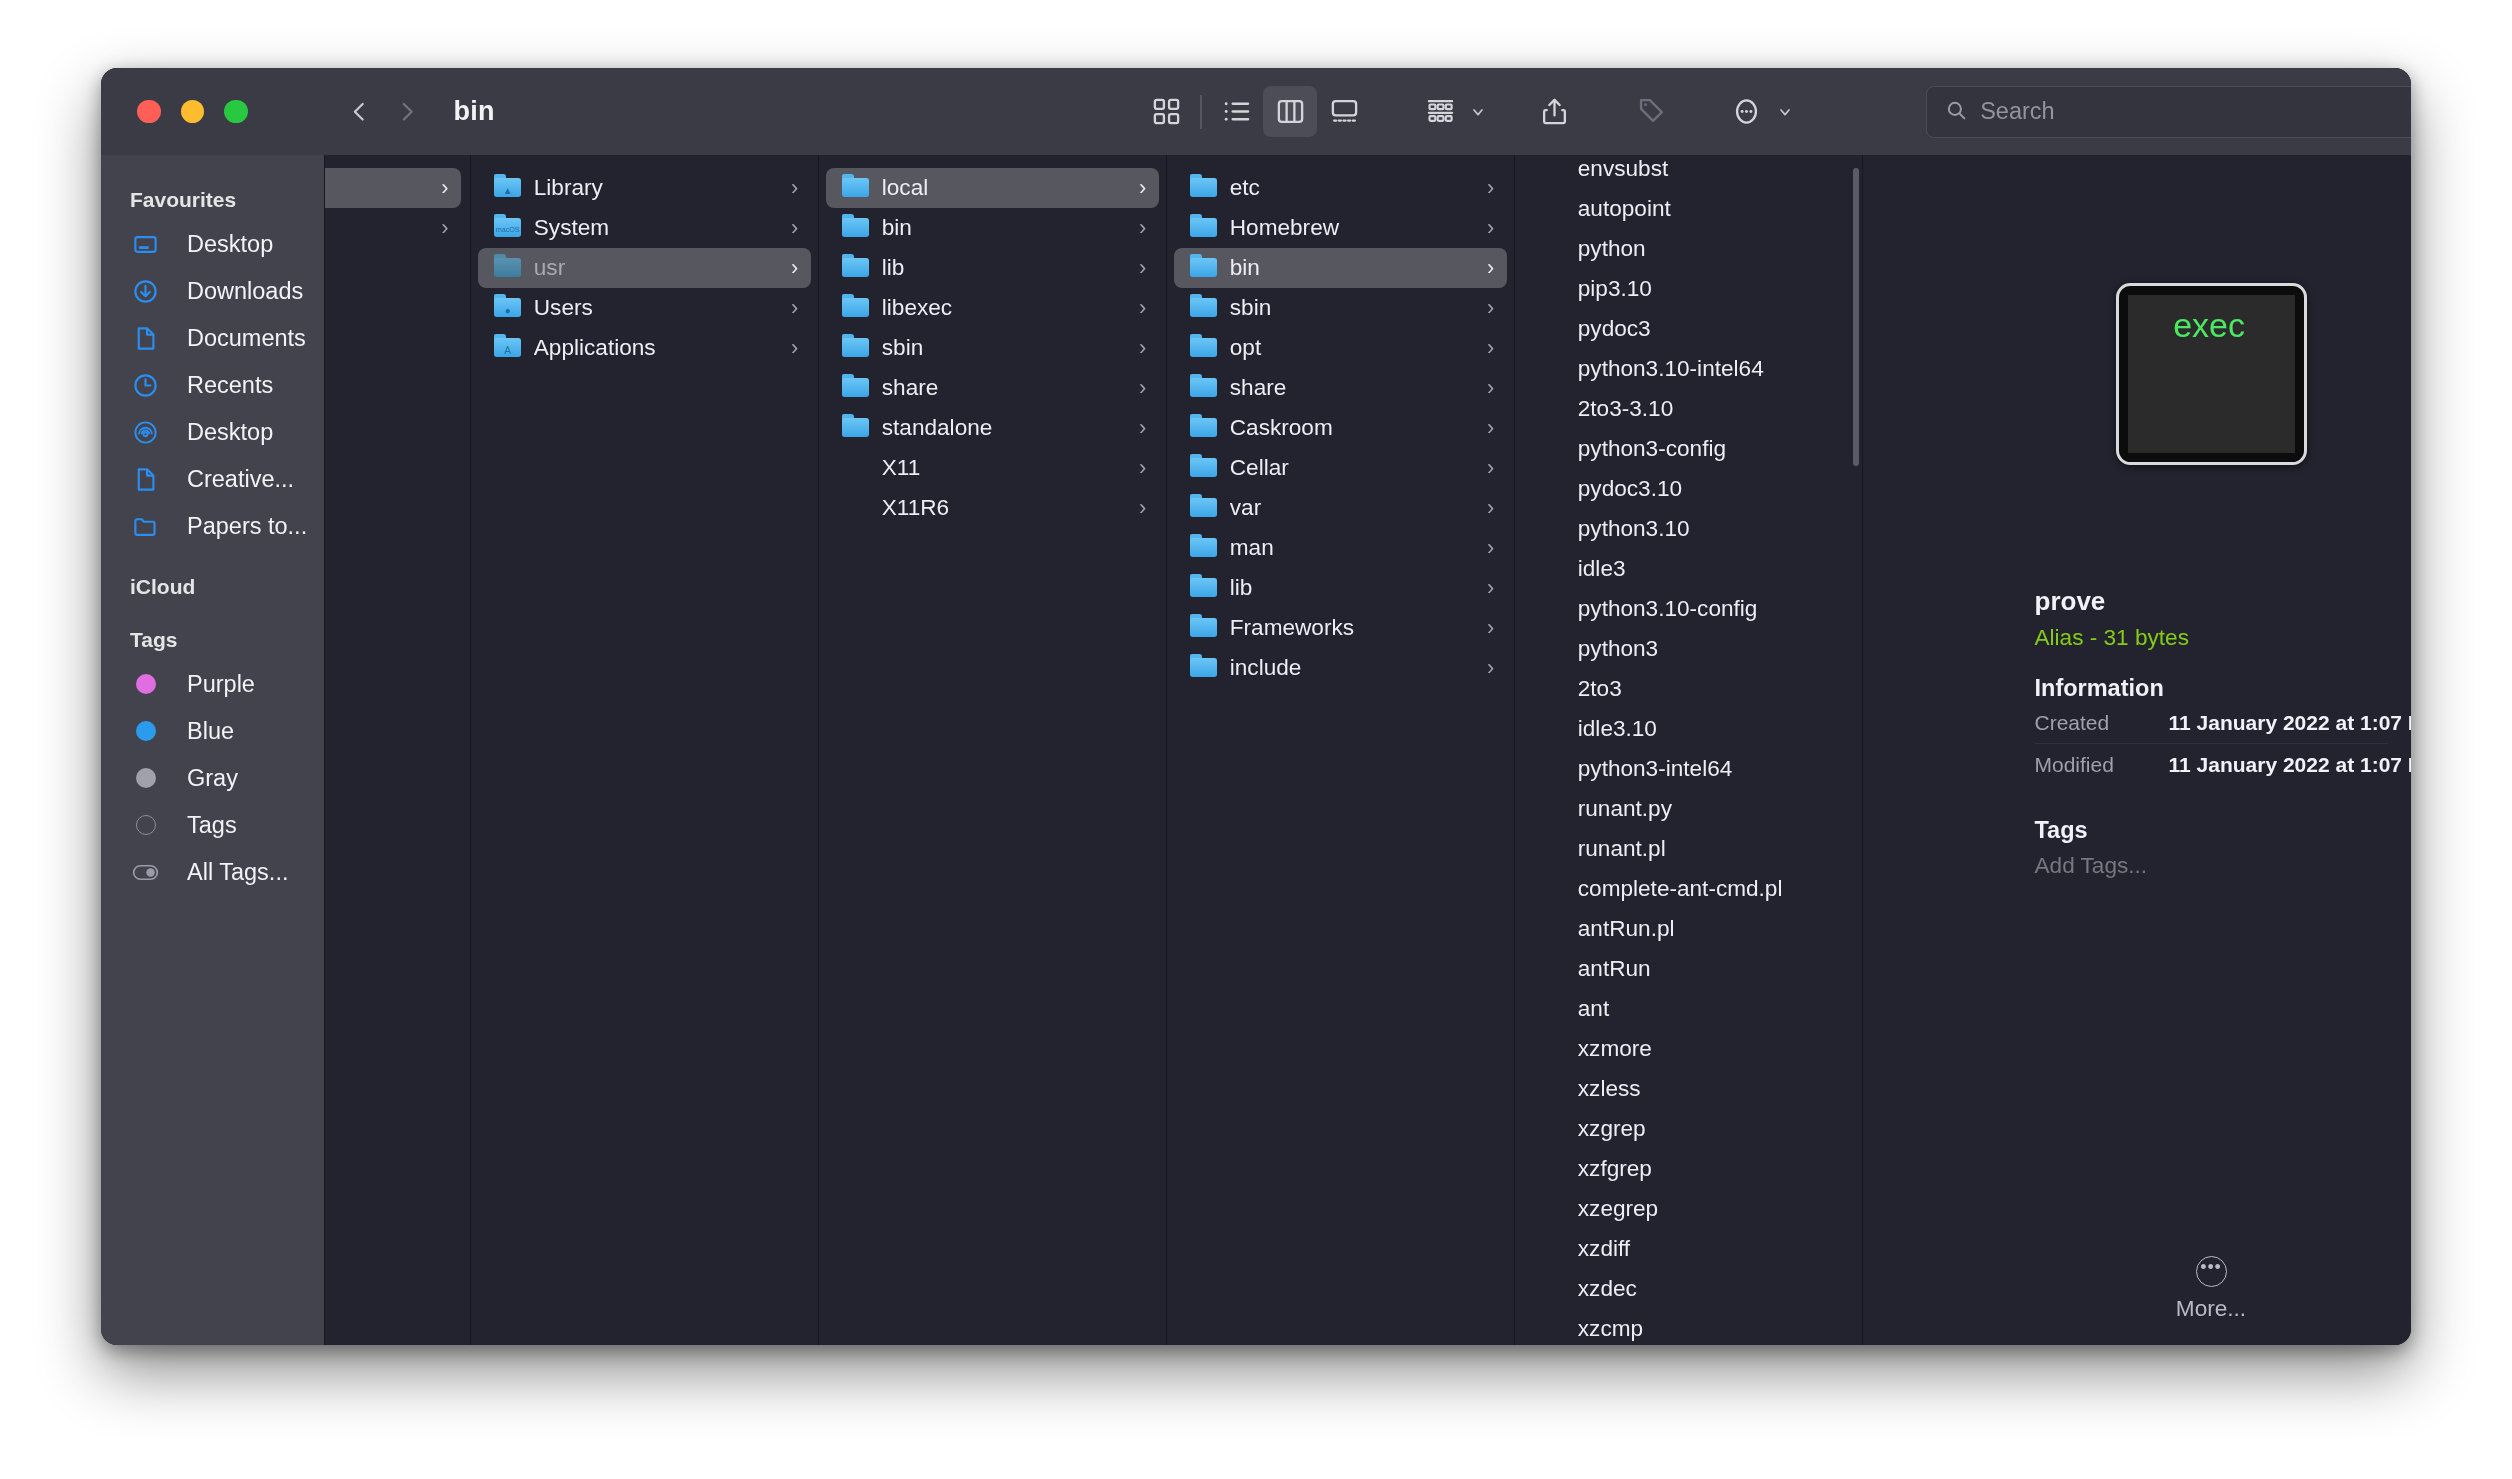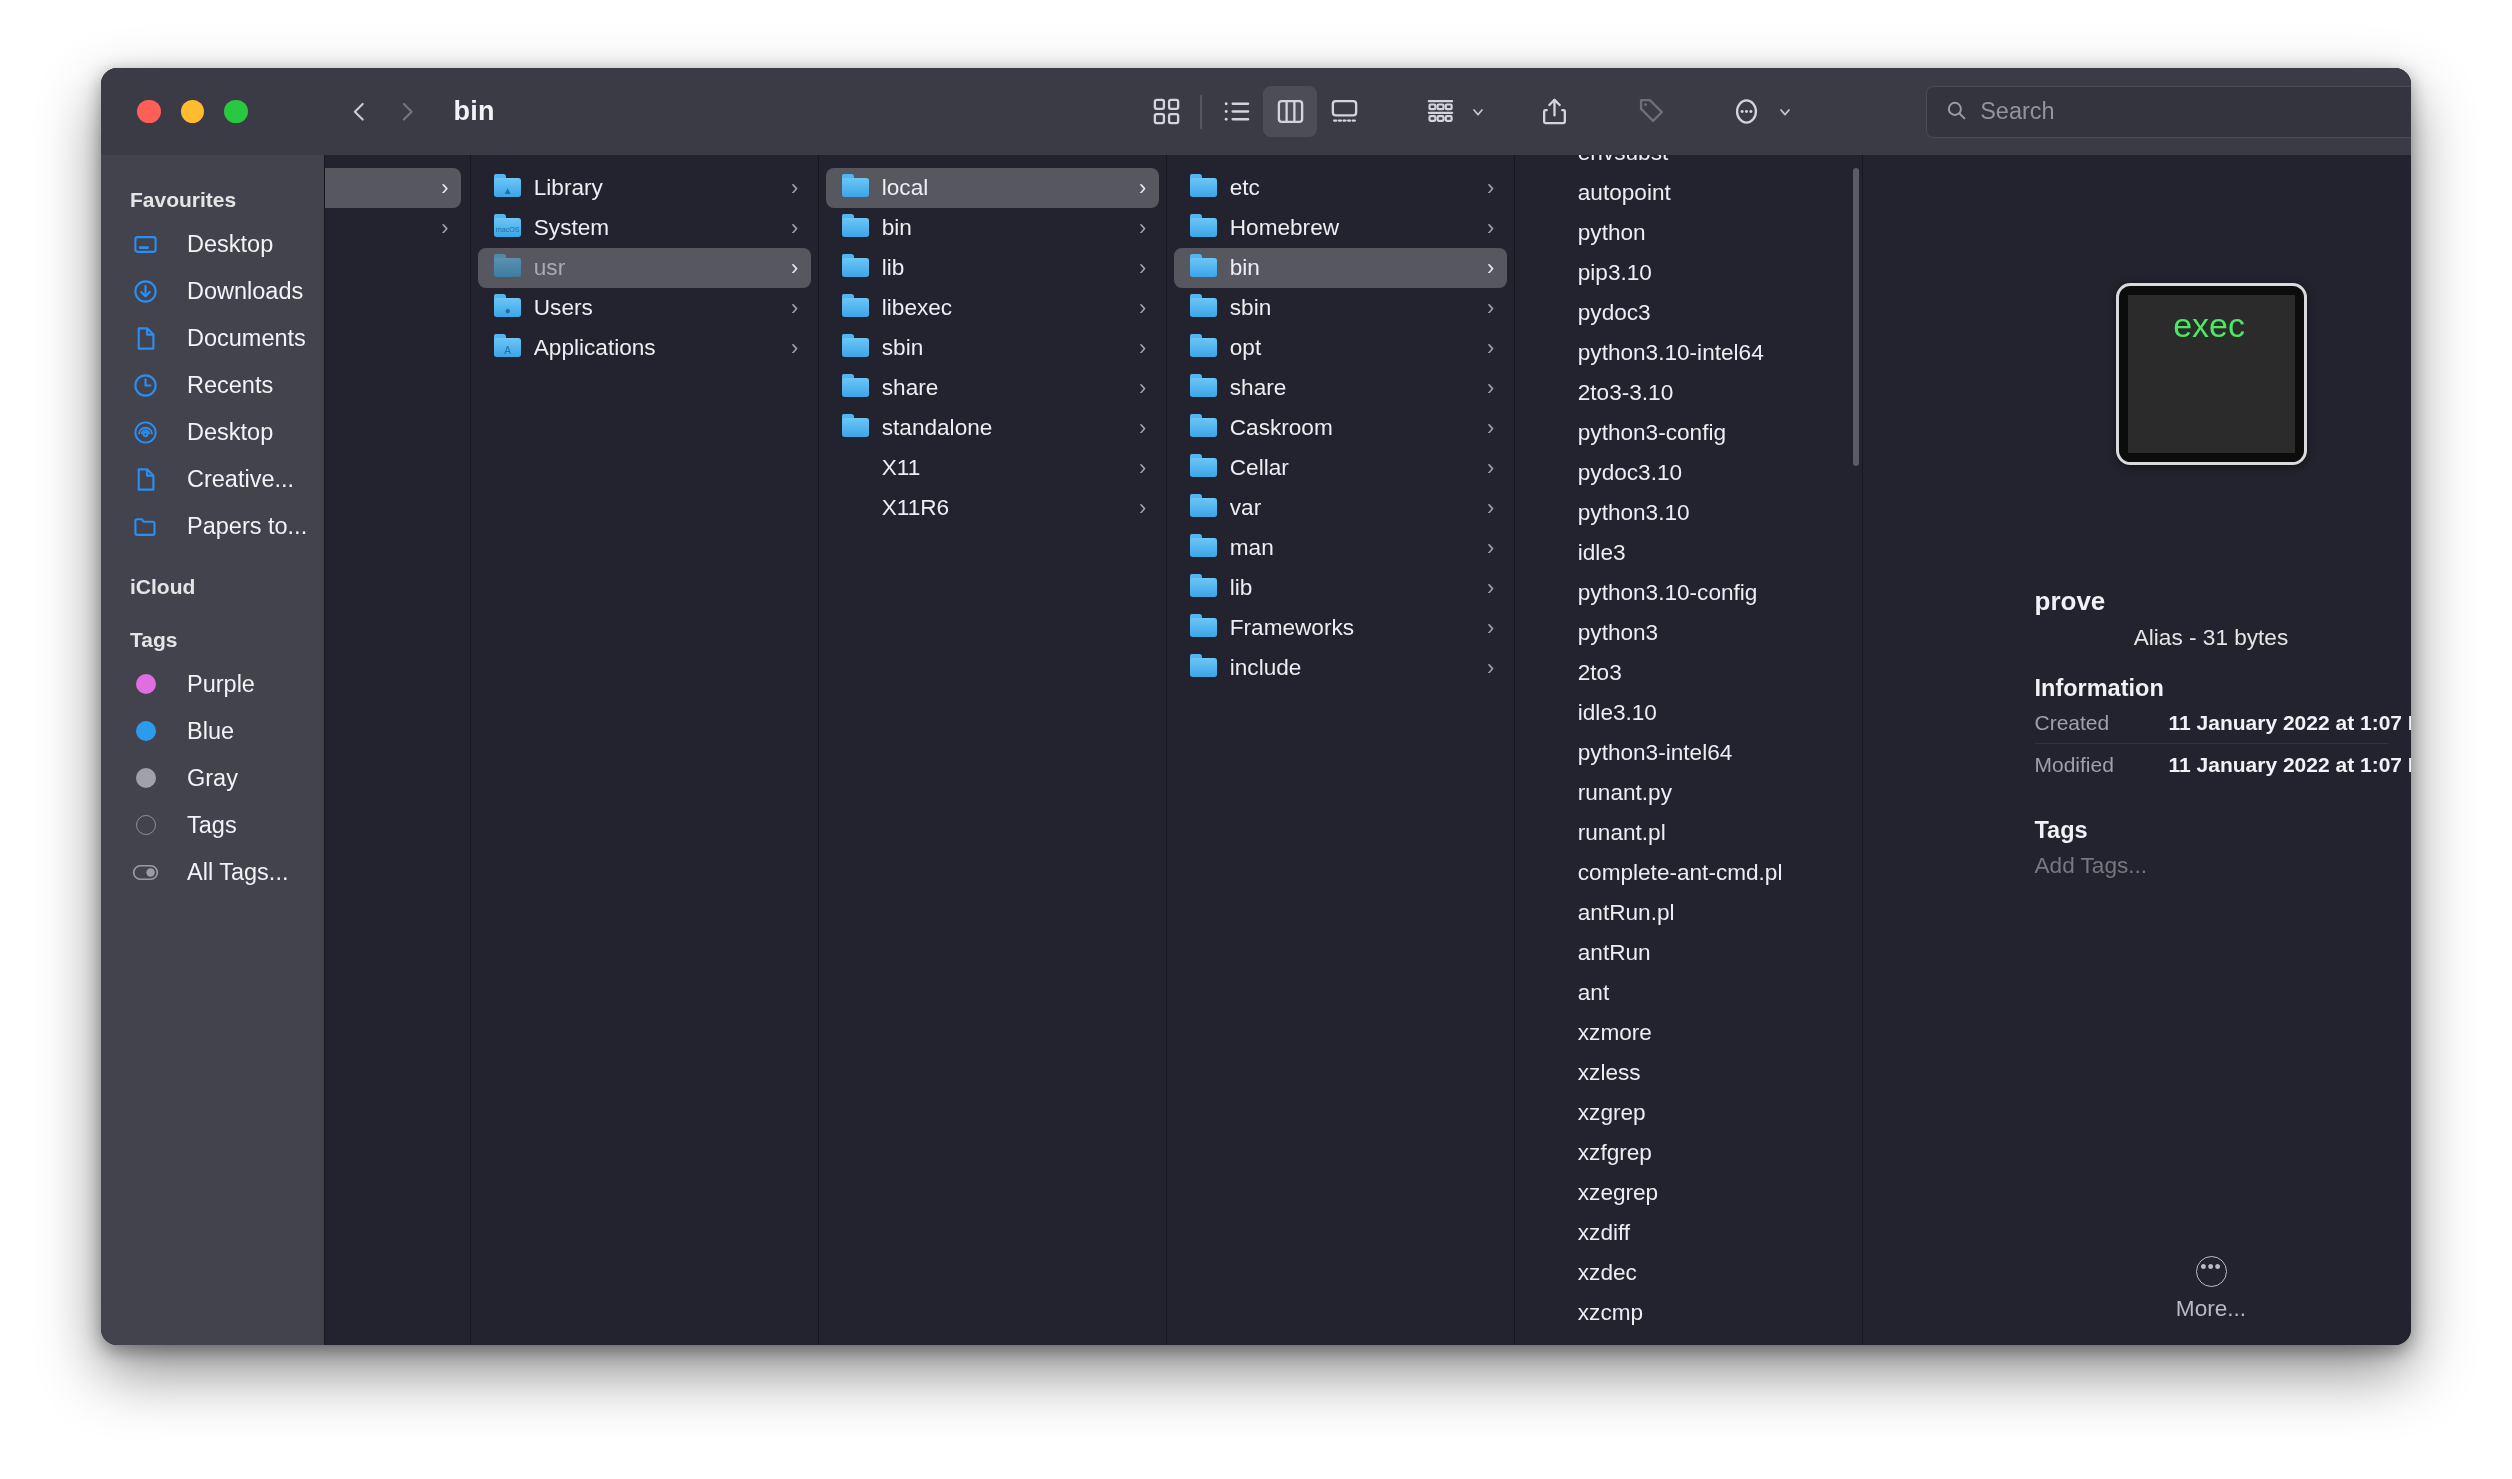--- a/index.html
+++ b/index.html
@@ -226,21 +226,21 @@
     color:#4ce863; font-size:34px;
     font-family:"Liberation Sans", sans-serif;
     line-height:1;
     margin-left:34px;
   }
 
   #pv-title {
     margin-top:121px;
     font-size:26px; font-weight:bold; color:#f1f2f7;
   }
-  #pv-sub { margin-top:8px; font-size:22.6px; color:#e5e5e5;text-align:center; }
+  #pv-sub { margin-top:8px; font-size:22.6px; color:#84cc16; }
   .pv-sec { margin-top:23.5px; font-size:23.5px; font-weight:bold; color:#f1f2f7; }
   .pv-row {
     display:flex; align-items:baseline;
     padding:9px 0 8px;
     font-size:21px;
   }
   .pv-row + .pv-row { border-top:1.4px solid #32333d; }
   .pv-row .k { color:#9fa0ab; flex:0 0 134px; }
   .pv-row .v { color:#f1f2f7; font-weight:bold; white-space:nowrap;}
   #pv-tagsec { margin-top:32px; }
@@ -666,21 +666,21 @@
             <span class="ico"><span class="folder"><span class="tab"></span><span class="bd"></span></span></span>
             <span class="name">Frameworks</span>
             <span class="arrow">›</span>
           </div>
           <div class="row">
             <span class="ico"><span class="folder"><span class="tab"></span><span class="bd"></span></span></span>
             <span class="name">include</span>
             <span class="arrow">›</span>
           </div>
         </div>
-      <div class="col" id="col4" style="padding-top: 0px;">
+      <div class="col" id="col4" style="padding-top: 16px;">
           <div style="margin-top: -21.7px;">
         </div>
           <div class="vscroll" style="height: 298px; top: 12.6px;"></div>
       <div class="row">
             <span class="ico"><span class="doc"></span></span>
             <span class="name">envsubst</span>
           </div>
           <div class="row">
             <span class="ico"><span class="doc"><span class="fold"></span><span class="badge">↗</span></span></span>
             <span class="name">autopoint</span>

